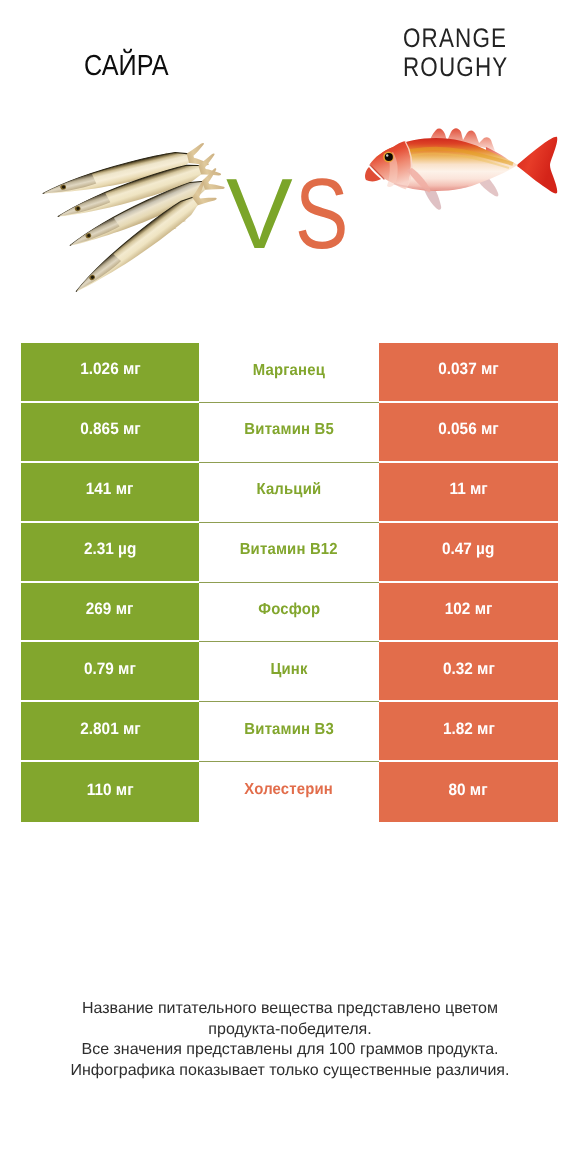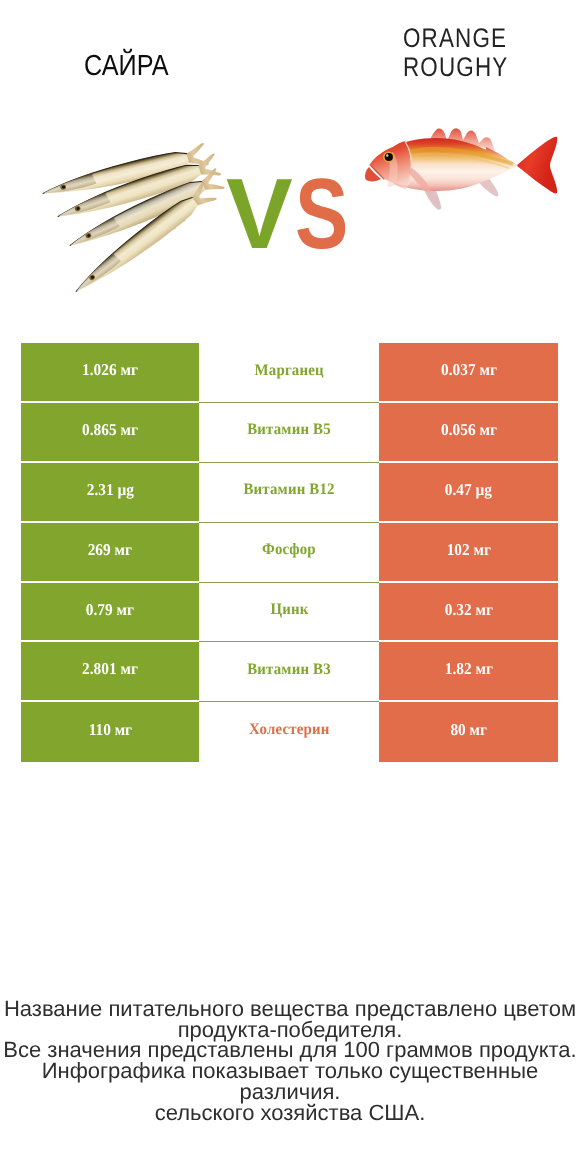--- a/index.html
+++ b/index.html
@@ -2,43 +2,43 @@
 <html><head>
 <meta charset="utf-8">
 <style>
   html,body{margin:0;padding:0;}
   body{width:580px;height:1174px;background:#ffffff;font-family:"Liberation Sans",sans-serif;position:relative;overflow:hidden;-webkit-font-smoothing:antialiased;text-rendering:geometricPrecision;}
   .page{position:absolute;left:0;top:0;width:580px;height:964px;background:#fff;}
 
   .title-left{position:absolute;left:84px;top:51.5px;font-size:29px;color:#0d0d0d;font-weight:400;line-height:1;white-space:nowrap;transform:scaleX(0.87);transform-origin:left top;}
   .title-right{position:absolute;left:403px;top:24px;font-size:27px;color:#232323;line-height:29px;font-weight:300;letter-spacing:1.4px;white-space:nowrap;transform:scaleX(0.83);transform-origin:left top;}
 
-  .vs{position:absolute;left:226px;top:163.5px;font-size:100px;font-weight:700;line-height:1;white-space:nowrap;}
+  .vs{position:absolute;left:226px;top:163.5px;font-size:100px;font-weight:400;line-height:1;white-space:nowrap;}
   .vs .v{color:#7ba529;}
   .vs .s{color:#e06c48;display:inline-block;transform:scaleX(0.8);transform-origin:left;margin-left:2px;}
 
   svg.art{position:absolute;left:0;top:0;width:580px;height:1174px;pointer-events:none;}
 
   table.nt{position:absolute;left:21px;top:343px;width:537px;border-collapse:separate;border-spacing:0;table-layout:fixed;}
-  table.nt td{height:59.9px;text-align:center;vertical-align:middle;box-sizing:border-box;padding:10px;font-family:Liberation Serif, serif;}
+  table.nt td{height:59.9px;text-align:center;vertical-align:middle;box-sizing:border-box;padding:10px;}
   table.nt td span{display:inline-block;transform:scaleX(0.93) translateY(-1.6px);line-height:1;}
   td.c-left,td.c-right{width:178px;color:#fff;font-size:16.5px;font-weight:600;}
   td.c-right{width:179px;}
   td.c-mid{width:180px;background:#fff;font-size:16px;font-weight:600;letter-spacing:0.2px;}
   td.c-mid span{transform:scaleX(0.99) translateY(-1.4px);}
   td.c-left{background:#82a62d;}
   td.c-right{background:#e26d4b;}
   .win-left td.c-mid{color:#82a62d;border-bottom:1px solid #8f9e52;}
   .win-right td.c-mid{color:#e26d4b;border-bottom:1px solid #e08c71;}
   tr.first td.c-mid{border-top:1px solid transparent;margin-left:8px;}
   tr.last td.c-mid{border-bottom:none;}
   td.c-left,td.c-right{border-bottom:2px solid #fff;}
   tr.last td.c-left,tr.last td.c-right{border-bottom:none;}
 
-  .footer{position:absolute;left:0;top:999px;width:580px;text-align:center;font-size:22px;color:#2e2e2e;line-height:20.7px;font-weight:400;}
+  .footer{position:absolute;left:0;top:999px;width:580px;text-align:center;font-size:16px;color:#2e2e2e;line-height:20.7px;font-weight:400;}
 </style>
 </head>
 <body>
 
 <div class="page">
 
   <svg class="art" viewBox="0 0 580 1174">
   <defs>
     <linearGradient id="sbody" x1="0" y1="0" x2="0" y2="1">
       <stop offset="0" stop-color="#2b2519"></stop>
@@ -202,20 +202,25 @@
           <td class="c-left"><span>1.026 мг</span></td>
           <td class="c-mid"><span>Марганец</span></td>
           <td class="c-right"><span>0.037 мг</span></td>
         </tr>
         <tr class="win-left">
           <td class="c-left"><span>0.865 мг</span></td>
           <td class="c-mid"><span>Витамин B5</span></td>
           <td class="c-right"><span>0.056 мг</span></td>
         </tr>
         <tr class="win-left">
+          <td class="c-left"><span>141 мг</span></td>
+          <td class="c-mid"><span>Кальций</span></td>
+          <td class="c-right"><span>11 мг</span></td>
+        </tr>
+        <tr class="win-left">
           <td class="c-left"><span>2.31 µg</span></td>
           <td class="c-mid"><span>Витамин B12</span></td>
           <td class="c-right"><span>0.47 µg</span></td>
         </tr>
         <tr class="win-left">
           <td class="c-left"><span>269 мг</span></td>
           <td class="c-mid"><span>Фосфор</span></td>
           <td class="c-right"><span>102 мг</span></td>
         </tr>
         <tr class="win-left">
@@ -234,15 +239,14 @@
           <td class="c-right"><span>80 мг</span></td>
         </tr>
       </tbody>
     </table>
 
   <div class="footer">
       <div>Название питательного вещества представлено цветом</div>
       <div>продукта-победителя.</div>
       <div>Все значения представлены для 100 граммов продукта.</div>
       <div>Инфографика показывает только существенные различия.</div>
-      <div>сельского хозяйства США.</div>
     </div>
 </div>
 
 </body></html>

